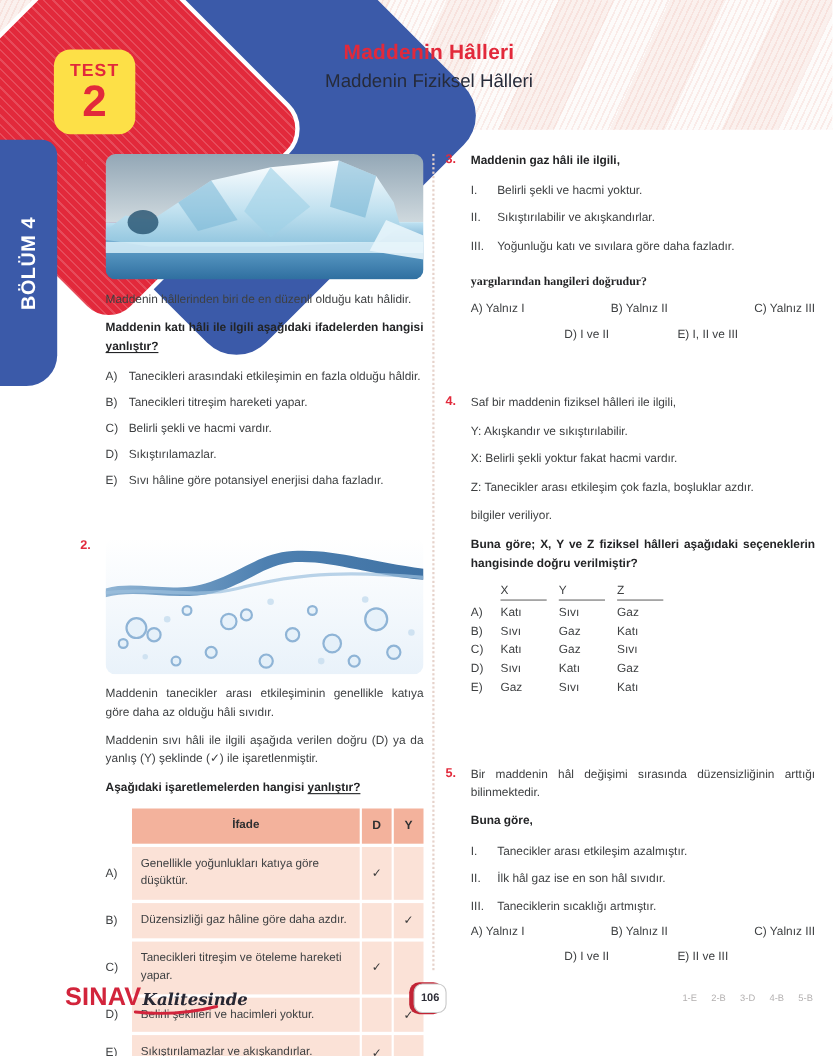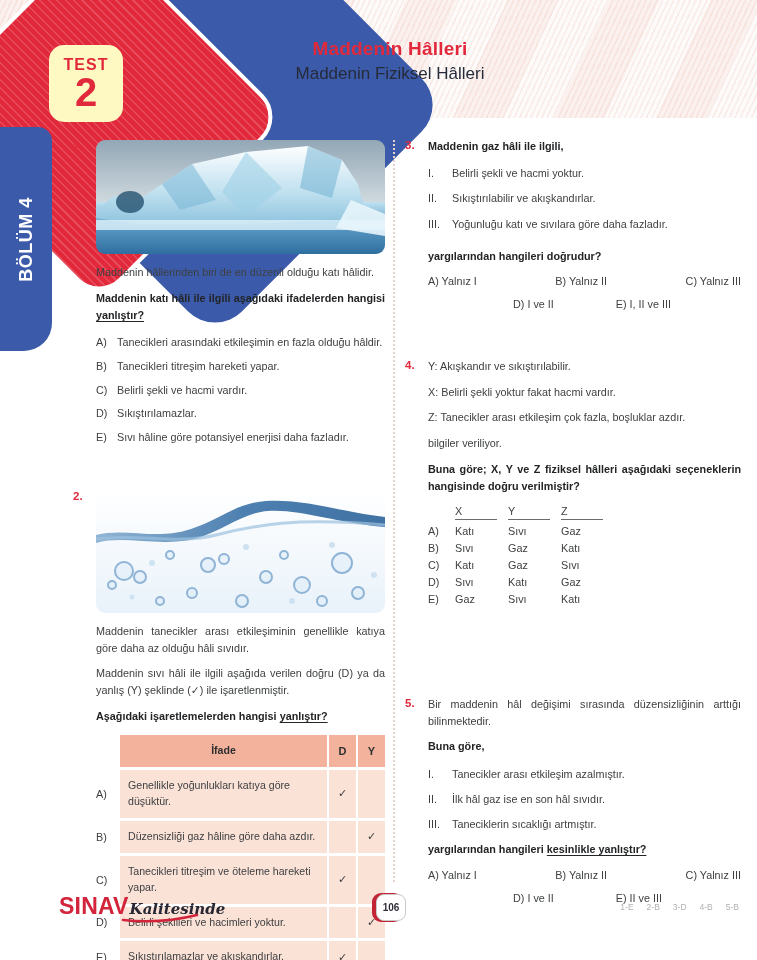--- a/index.html
+++ b/index.html
@@ -16,21 +16,21 @@
       #fdfbfa; }
 
   .badge-blue { position:absolute; left:50px; top:-60px; width:330px; height:330px;
     background:#3b5aa9; border-radius:38px; transform:rotate(45deg); }
   .badge-red { position:absolute; left:-33px; top:-15px; width:264px; height:264px;
     background:
       repeating-linear-gradient(0deg, rgba(255,255,255,0.16) 0 1.5px, rgba(255,255,255,0) 1.5px 6px),
       #e2293b;
     border:4px solid #ffffff; border-radius:32px; transform:rotate(45deg); }
   .test-box { position:absolute; left:49px; top:45px; width:74px; height:77px;
-    background:#fef9c3; border-radius:15px; text-align:center; }
+    background:#fde047; border-radius:15px; text-align:center; }
   .test-label { display:block; margin-top:11px; color:#e2293b; font-weight:bold; font-size:16px; letter-spacing:1px; }
   .test-number { display:block; color:#e2293b; font-weight:bold; font-size:40px; line-height:0.92; }
 
   .bolum-banner { position:absolute; left:0; top:127px; width:52px; height:224px;
     background:#3b5aa9; border-radius:0 14px 28px 0; display:flex; align-items:center; justify-content:center; }
   .bolum-text { transform:rotate(-90deg); white-space:nowrap; color:#ffffff; font-weight:bold;
     font-size:18px; letter-spacing:0.5px; }
 
   .page-title { position:absolute; top:38px; left:0; width:780px; text-align:center;
     color:#e2293b; font-weight:bold; font-size:19px; letter-spacing:0.2px; }
@@ -283,34 +283,35 @@
           <span>Belirli şekli ve hacmi yoktur.</span>
         </div>
       <div class="roman-item">
           <span class="roman">II.</span>
           <span>Sıkıştırılabilir ve akışkandırlar.</span>
         </div>
       <div class="roman-item">
           <span class="roman">III.</span>
           <span>Yoğunluğu katı ve sıvılara göre daha fazladır.</span>
         </div>
-      <p class="bold-prompt" style="margin-top:16px;">yargılarından hangileri doğrudur?</p>
+      <p class="bold-prompt" style="margin-top:16px;font-family:Liberation Serif, serif;">yargılarından hangileri doğrudur?</p>
       <div class="abc-row1">
         <span>A) Yalnız I</span>
         <span>B) Yalnız II</span>
         <span>C) Yalnız III</span>
       </div>
       <div class="abc-row2">
         <span class="o-d">D) I ve II</span>
         <span class="o-e">E) I, II ve III</span>
       </div>
     </div>
 
     <div class="question" style="top:220px;">
       <span class="qnum">4.</span>
+      <p class="para">Saf bir maddenin fiziksel hâlleri ile ilgili,</p>
       <p class="para">Y: Akışkandır ve sıkıştırılabilir.</p>
       <p class="para">X: Belirli şekli yoktur fakat hacmi vardır.</p>
       <p class="para">Z: Tanecikler arası etkileşim çok fazla, boşluklar azdır.</p>
       <p class="para">bilgiler veriliyor.</p>
       <p class="bold-prompt">Buna göre; X, Y ve Z fiziksel hâlleri aşağıdaki seçeneklerin hangisinde doğru verilmiştir?</p>
       <div class="xyz">
         <div class="xyz-row xyz-head">
           <span class="xyz-letter"></span>
           <span class="xyz-cell"><span>X</span></span>
           <span class="xyz-cell"><span>Y</span></span>
@@ -358,21 +359,20 @@
           <span>Tanecikler arası etkileşim azalmıştır.</span>
         </div>
       <div class="roman-item">
           <span class="roman">II.</span>
           <span>İlk hâl gaz ise en son hâl sıvıdır.</span>
         </div>
       <div class="roman-item">
           <span class="roman">III.</span>
           <span>Taneciklerin sıcaklığı artmıştır.</span>
         </div>
-      <p class="bold-prompt" style="margin-top:4px;"><span>yargılarından hangileri </span><span class="u">kesinlikle yanlıştır?</span></p>
       <div class="abc-row1">
         <span>A) Yalnız I</span>
         <span>B) Yalnız II</span>
         <span>C) Yalnız III</span>
       </div>
       <div class="abc-row2">
         <span class="o-d">D) I ve II</span>
         <span class="o-e">E) II ve III</span>
       </div>
     </div>

